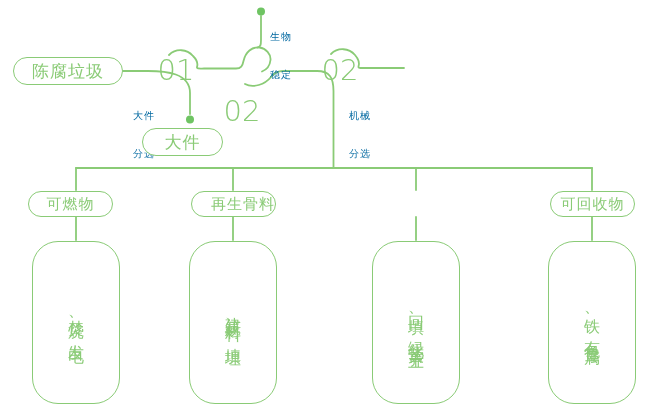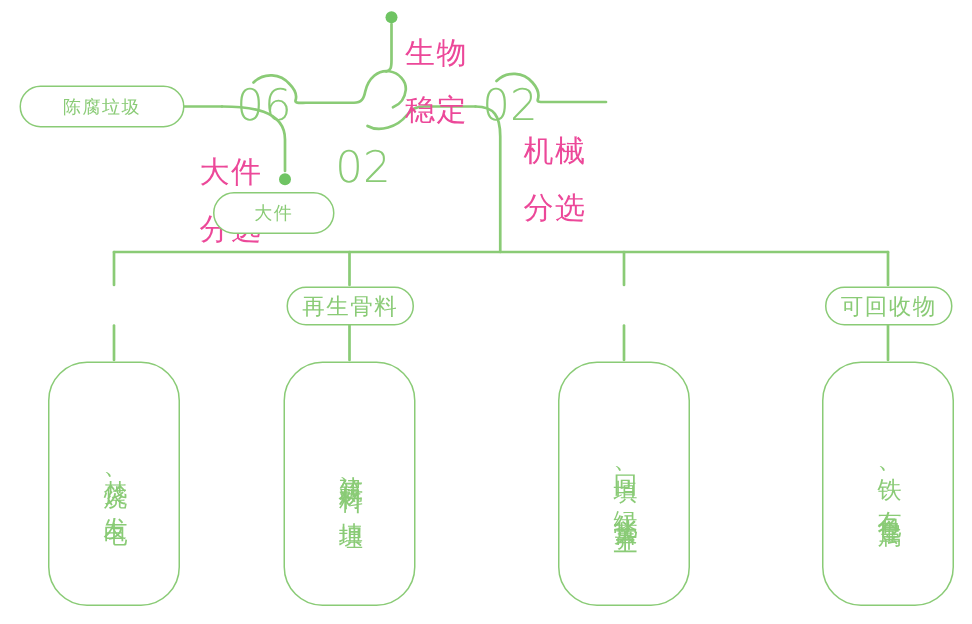--- a/index.html
+++ b/index.html
@@ -27,41 +27,41 @@
     box-sizing: border-box;
     border: 1.7px solid #8ACB76;
     border-radius: 999px;
     background: #ffffff;
     color: #8ACB76;
     display: flex;
     align-items: center;
     justify-content: center;
     letter-spacing: 1px;
   }
-  .pill.big   { font-size: 12px; }
+  .pill.big   { font-size: 17px; }
   .pill.small { font-size: 15px; }
 
   
   .stepnum {
     position: absolute;
     width: 44px;
     top: 53px;
     text-align: center;
     font-size: 29px;
     font-weight: 200;
     color: #8ACB76;
     font-family: "DejaVu Sans", "Liberation Sans", sans-serif;
   }
 
   
   .note {
     position: absolute;
-    font-size: 20px;
+    font-size: 10px;
     line-height: 19px;
-    color: #ec4899;
+    color: #0369a1;
     letter-spacing: 1px;
     white-space: pre-line;
   }
 
   
   .vbox {
     position: absolute;
     box-sizing: border-box;
     top: 241px;
     width: 88px;
@@ -118,44 +118,47 @@
     </g>
 
     <circle cx="261" cy="11.5" r="4" fill="#6FC463"></circle>
     <circle cx="190" cy="119.5" r="4" fill="#6FC463"></circle>
   </svg>
 
   <div class="pill big" style="left:13px; top:57px; width:110px; height:28px;">
     <span>陈腐垃圾</span>
   </div>
 
-  <div class="stepnum" style="left:154px;">06</div>
+  <div class="stepnum" style="left:154px;">01</div>
   <div class="stepnum" style="left:220px;margin-top:41px;">02</div>
   <div class="stepnum" style="left:318px;">02</div>
 
   <div class="note" style="left:270px; top:8px;">
     <div>生物</div>
     <div>稳定</div>
   </div>
 
   <div class="note" style="left:133px; top:87px;">
     <div>大件</div>
     <div>分选</div>
   </div>
 
-  <div class="note" style="left:349px; top:73px;font-family:Liberation Serif, serif;">
+  <div class="note" style="left:349px; top:87px;font-family:Liberation Serif, serif;">
     <div>机械</div>
     <div>分选</div>
   </div>
 
   <div class="pill big" style="left:142px; top:128px; width:81px; height:28px;">
     <span>大件</span>
   </div>
 
-  <div class="pill small" style="left:191px; top:191px; width:85px; height:26px;">
+  <div class="pill small" style="left:28px; top:191px; width:85px; height:26px;">
+    <span>可燃物</span>
+  </div>
+  <div class="pill small" style="left:191px; top:191px; width:85px; height:26px;justify-content:flex-end;">
     <span>再生骨料</span>
   </div>
   <div class="pill small" style="left:550px; top:191px; width:85px; height:26px;justify-content:center;">
     <span>可回收物</span>
   </div>
 
   <div class="vbox" style="left:32px;">
     <div class="vtext">焚烧、发电</div>
   </div>
   <div class="vbox" style="left:189px;">

